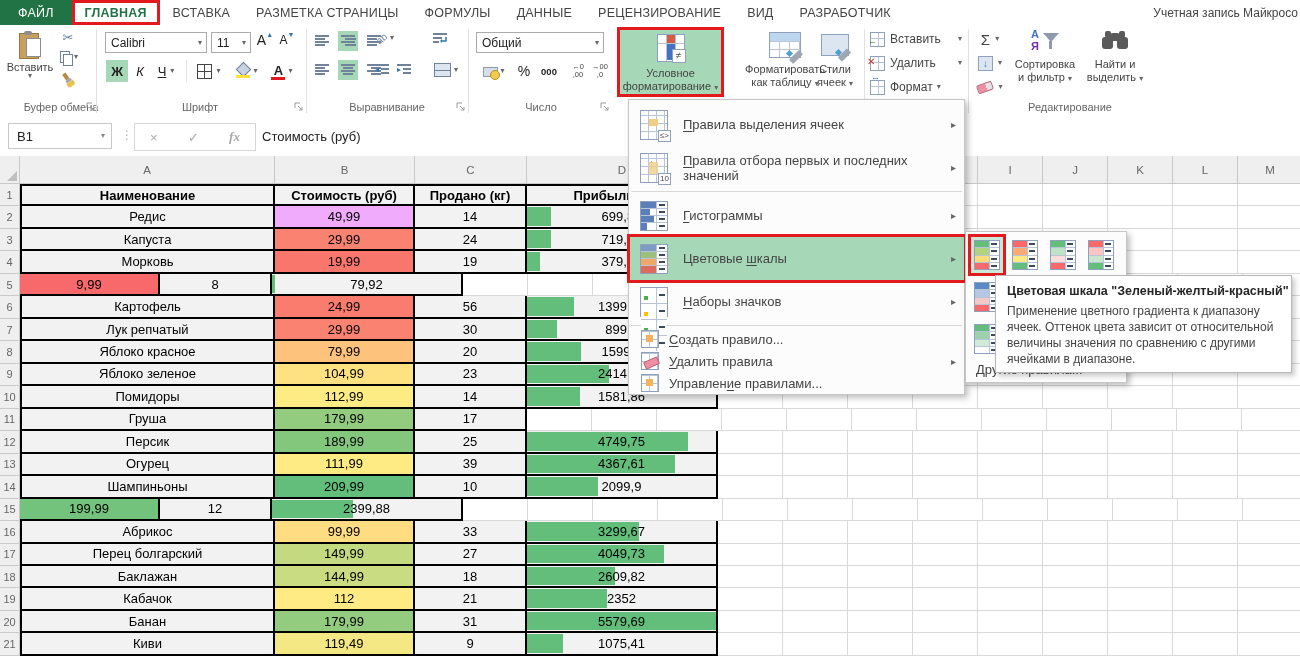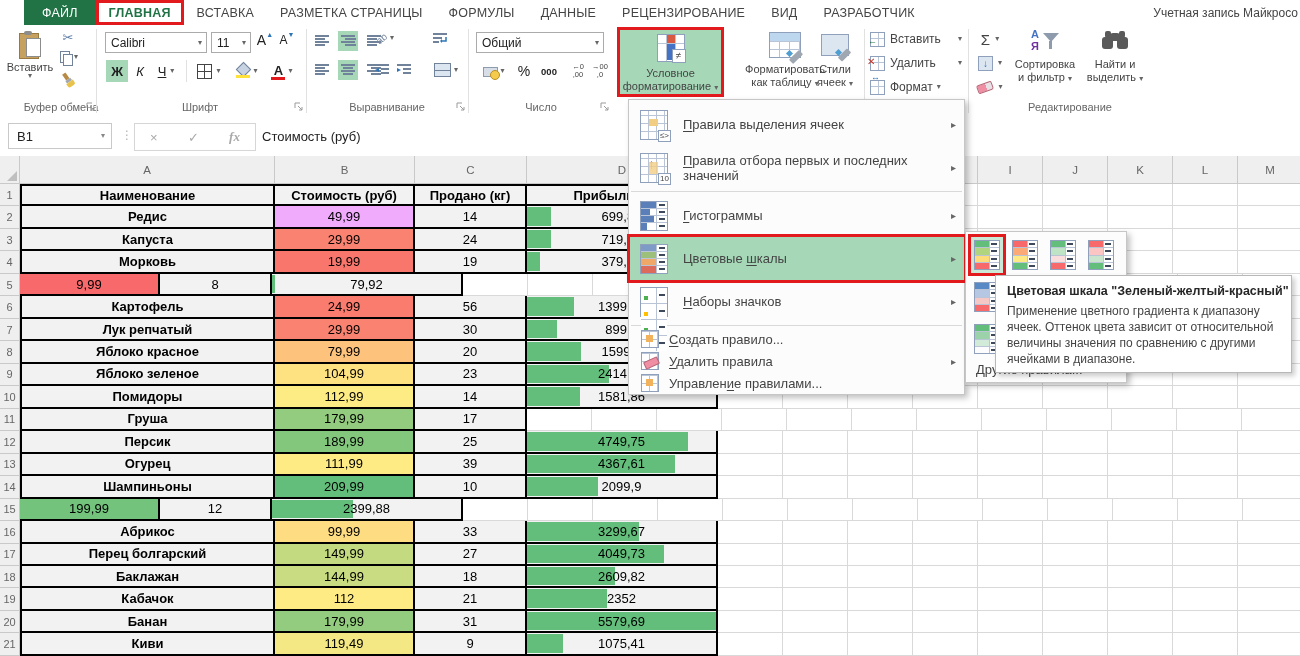--- a/index.html
+++ b/index.html
@@ -42,21 +42,21 @@
   #colheads{display:flex;height:28px;}
   .ch{box-sizing:border-box;background:#EFEFEF;border-right:1px solid #C9C9C9;border-bottom:1px solid #C9C9C9;
       display:flex;align-items:center;justify-content:center;font-size:11.5px;color:#666;flex:0 0 auto;}
   .ch.corner{position:relative;}
   .ch.corner:after{content:'';position:absolute;right:2px;bottom:2px;width:0;height:0;border-bottom:10px solid #BFBFBF;border-left:10px solid transparent;}
   .srow{display:flex;height:22.476px;}
   .rownum{box-sizing:border-box;width:20px;flex:0 0 auto;background:#EFEFEF;border-right:1px solid #C9C9C9;border-bottom:1px solid #C9C9C9;
       display:flex;align-items:center;justify-content:center;font-size:11px;color:#666;}
   .cell{box-sizing:border-box;flex:0 0 auto;background:#F2F2F2;border-right:2px solid #000;border-bottom:2px solid #000;
       display:flex;align-items:center;justify-content:center;font-size:13px;color:#000;overflow:hidden;white-space:nowrap;}
-  .cell.a{width:255px;border-left:2px solid #000;font-weight:bold;}
+  .cell.a{width:255px;border-left:2px solid #000;}
   .cell.b{width:140px;}
   .cell.c{width:112px;}
   .cell.d{width:191px;position:relative;}
   .cell.hdrcell{font-weight:bold;}
   .firstrow .cell{border-top:2px solid #000;}
   .dbar{position:absolute;left:0;top:1px;bottom:1px;}
   .dtext{position:relative;z-index:1;}
   .tail{flex:1 1 auto;border-bottom:1px solid #D9D9D9;
       background:repeating-linear-gradient(90deg,transparent 0 64px,#D9D9D9 64px 65px);}
   
@@ -93,21 +93,21 @@
       box-shadow:3px 3px 5px rgba(0,0,0,.2);box-sizing:border-box;padding:8px 11px;z-index:12;}
   #cf-tooltip .tt{font-size:12.5px;font-weight:bold;color:#262626;margin-bottom:5px;white-space:nowrap;}
   #cf-tooltip .tb{font-size:12px;color:#444;line-height:16px;}
 </style>
 </head>
 <body>
 
 <div id="app">
 
   <div id="tabbar">
-    <div id="tabs" style="display:flex;padding-left:24px;">
+    <div id="tabs" style="display:flex;">
         <div class="tab file">ФАЙЛ</div>
         <div class="tab active">ГЛАВНАЯ</div>
         <div class="tab">ВСТАВКА</div>
         <div class="tab">РАЗМЕТКА СТРАНИЦЫ</div>
         <div class="tab">ФОРМУЛЫ</div>
         <div class="tab">ДАННЫЕ</div>
         <div class="tab">РЕЦЕНЗИРОВАНИЕ</div>
         <div class="tab">ВИД</div>
         <div class="tab">РАЗРАБОТЧИК</div>
       </div>

